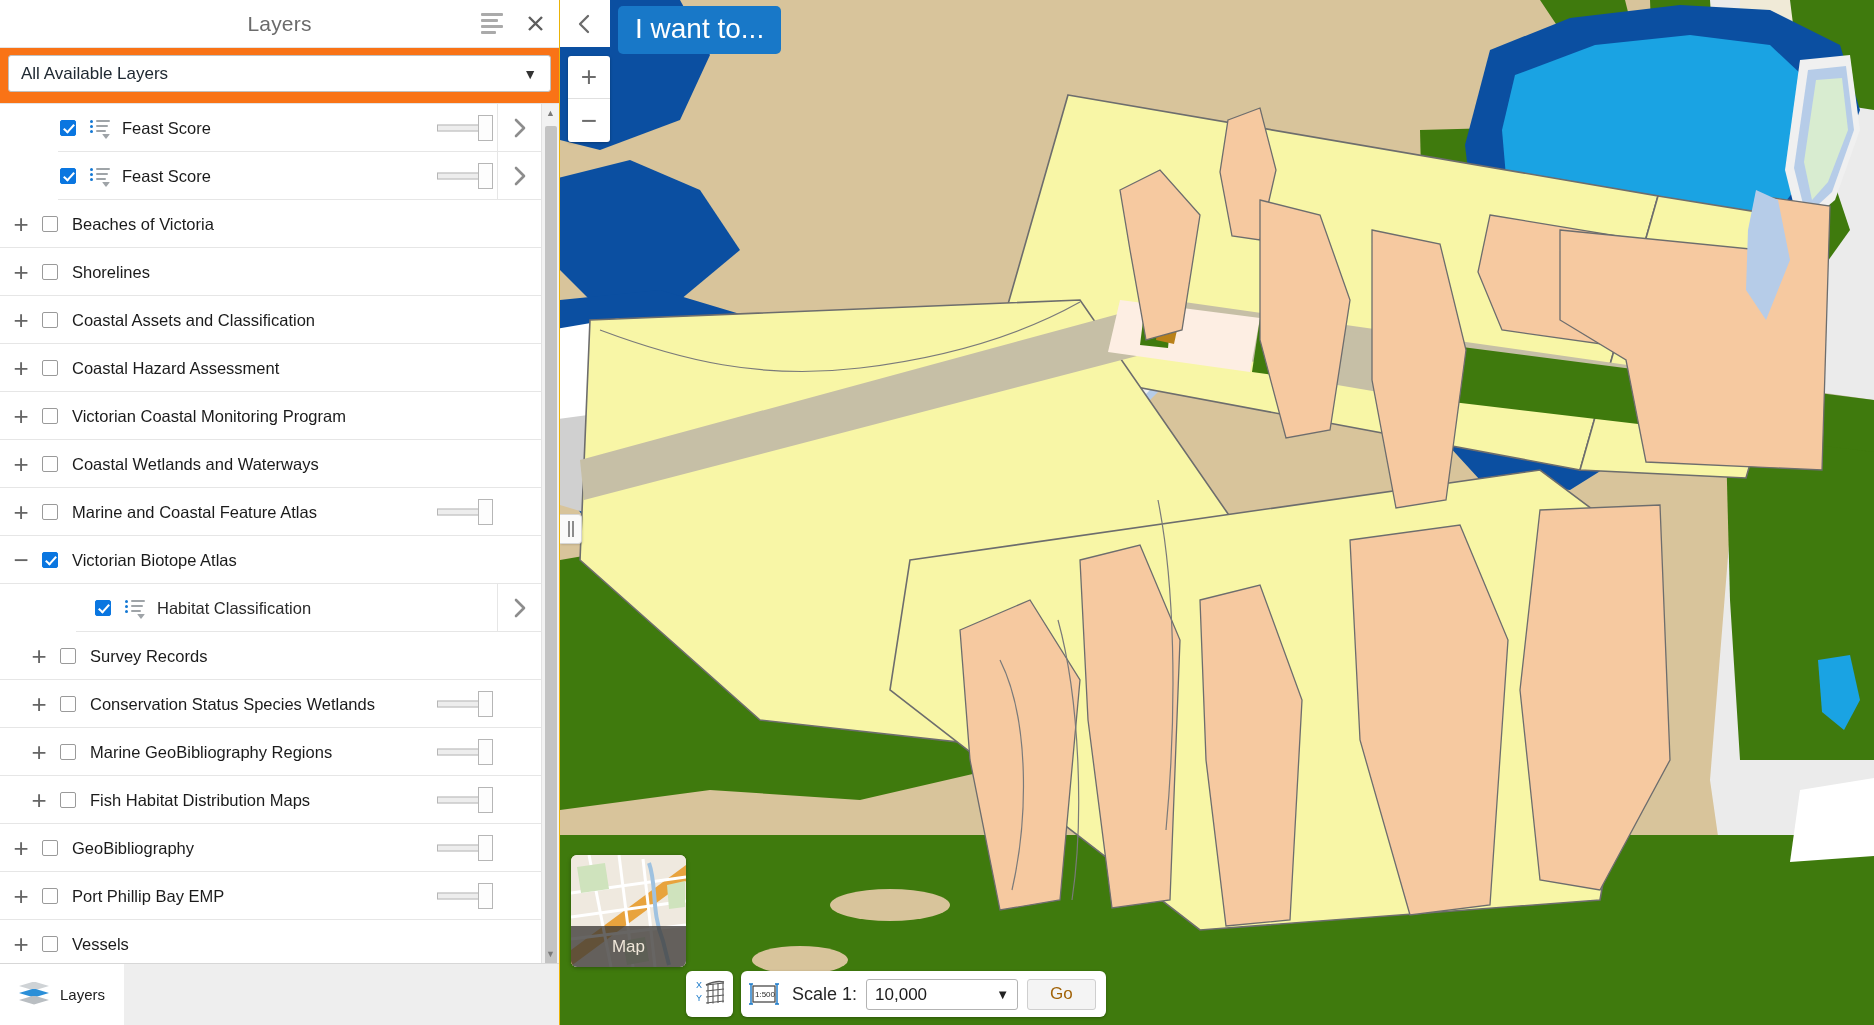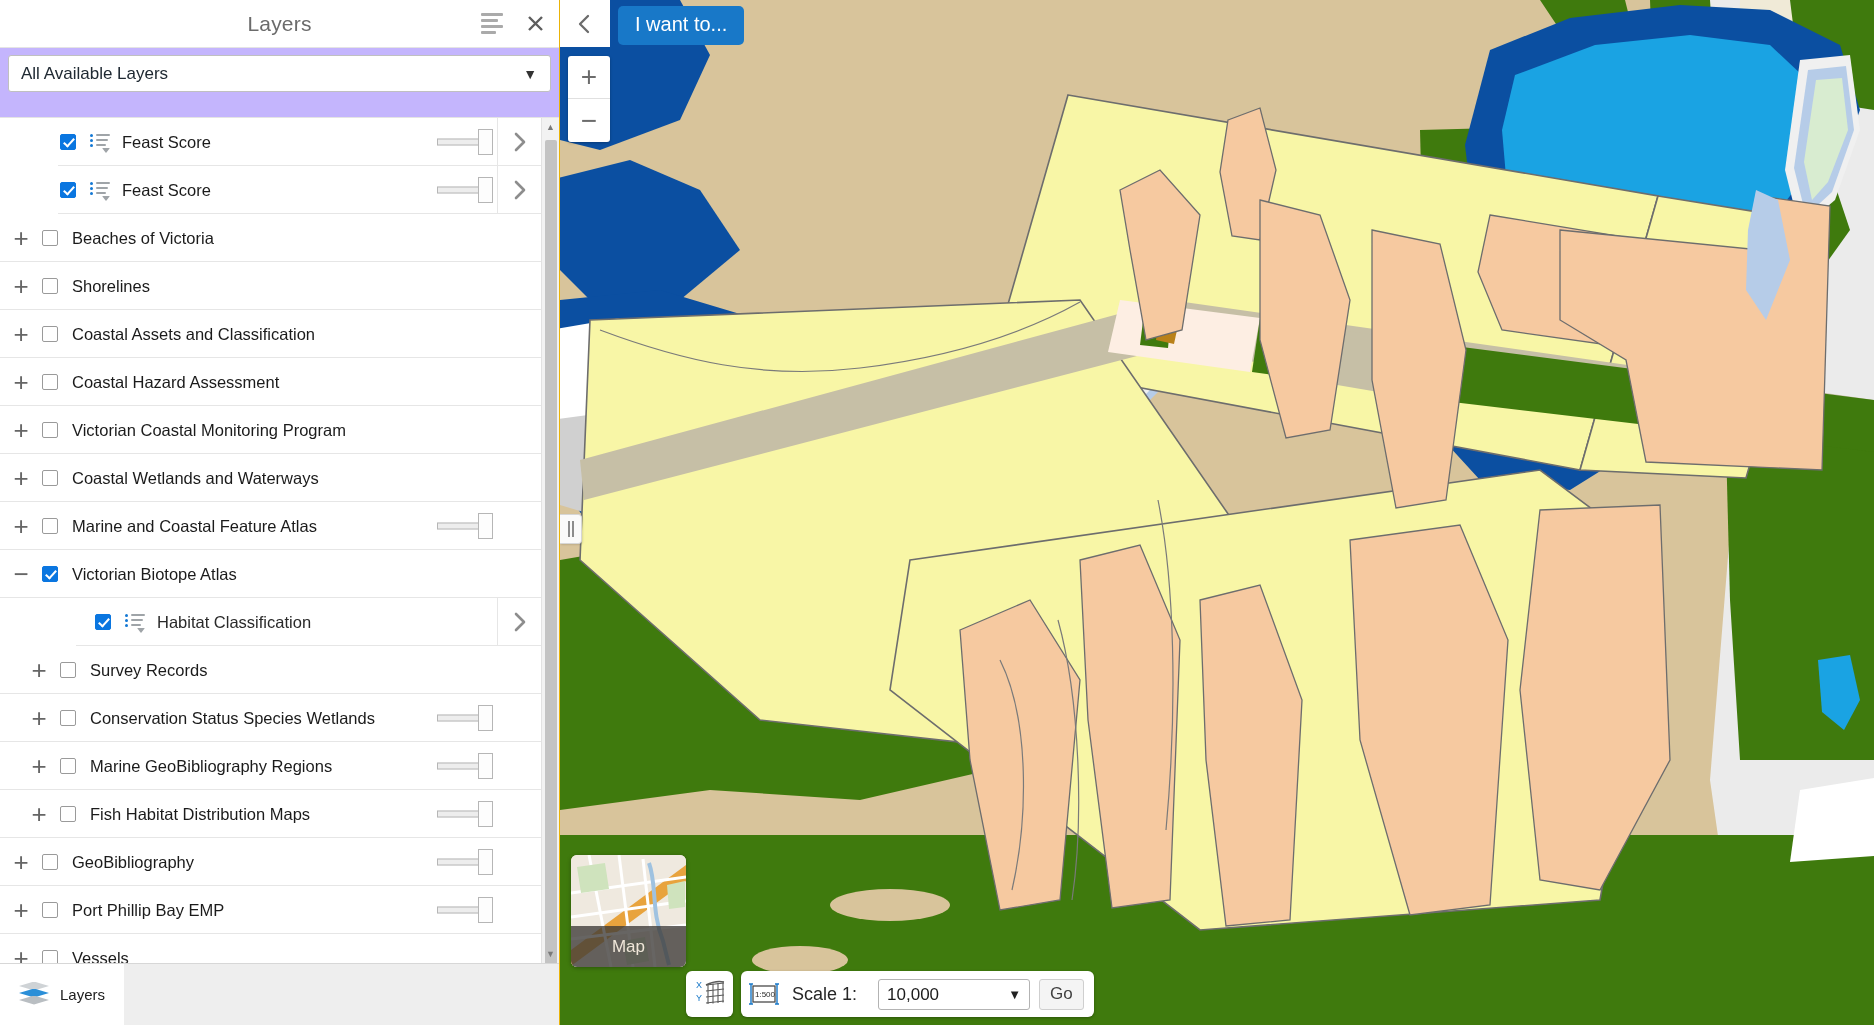--- a/index.html
+++ b/index.html
@@ -36,24 +36,24 @@
   }
   .hdr-btn { cursor: pointer; line-height: 0; }
   .hamburger { width: 22px; display: flex; flex-direction: column; gap: 3px; }
   .hamburger i { display: block; height: 3px; background: #aaaaaa; border-radius: 1px; }
   .hamburger i:nth-child(1) { width: 22px; }
   .hamburger i:nth-child(2) { width: 17px; }
   .hamburger i:nth-child(3) { width: 22px; }
   .hamburger i:nth-child(4) { width: 15px; }
 
   .panel-filter {
-    background: #c4b5fd;
+    background: #f97316;
     border-top: 1px solid #e4e4e4;
     border-bottom: 1px solid #e4e4e4;
-    padding: 7px 8px 25px 8px;
+    padding: 7px 8px 11px 8px;
   }
   .filter-select {
     width: 100%; height: 37px;
     border: 1px solid #c0c0c0; border-radius: 3px;
     background: #ffffff;
     font-size: 17px; color: #202a33;
     font-family: "Liberation Sans", sans-serif;
     padding: 0 12px;
     appearance: none; -webkit-appearance: none;
     cursor: pointer;
@@ -201,21 +201,21 @@
   #map svg.basemap { position: absolute; left: 0; top: 0; }
 
   
   .back-btn {
     position: absolute; left: 0; top: 0; width: 50px; height: 47px;
     background: #ffffff; display: flex; align-items: center; justify-content: center;
     cursor: pointer; color: #666; z-index: 8;
   }
   .iwantto {
     position: absolute; left: 58px; top: 6px; z-index: 8;
-    background: #1878c8; color: #fff; font-size: 20px;
+    background: #1878c8; color: #fff; font-size: 28px;
     padding: 7px 17px 9px 17px; border-radius: 5px; cursor: pointer;
     white-space: nowrap;
   }
   .zoomctl {
     position: absolute; left: 8px; top: 56px; z-index: 8;
     width: 42px; background: #ffffff;
     border-radius: 3px; box-shadow: 0 1px 3px rgba(0,0,0,.28);
     overflow: hidden;
   }
   .zoomctl div {
@@ -262,30 +262,30 @@
   .xy-btn { width: 47px; justify-content: center; cursor: pointer; }
   .scalegrp { padding: 0 10px 0 4px; gap: 9px; }
   .scale-ico { width: 38px; display: flex; align-items: center; justify-content: center; cursor: pointer; }
   .scale-lbl { font-size: 18px; color: #262626; white-space: nowrap; }
   .scale-sel-wrap { position: relative; }
   .scale-sel {
     width: 152px; height: 31px;
     border: 1px solid #b3b3b3; border-radius: 3px; background: #fff;
     font-size: 17px; color: #1b1b1b; padding: 0 26px 0 8px;
     font-family: "Liberation Sans", sans-serif;
-    appearance: none; -webkit-appearance: none; cursor: pointer; margin-left: 12px;
+    appearance: none; -webkit-appearance: none; cursor: pointer;
   }
   .scale-caret {
     position: absolute; right: 9px; top: 50%; transform: translateY(-50%);
     pointer-events: none; font-size: 13px; color: #222;
   }
   .go-btn {
-    height: 31px; min-width: 41px; padding: 0 10px;
+    height: 31px; min-width: 41px; padding: 0 22px;
     border: 1px solid #cfcfcf; border-radius: 3px; background: #f4f4f4;
-    color: #404040; font-size: 17px; cursor: pointer;
+    color: #a16207; font-size: 17px; cursor: pointer;
     font-family: "Liberation Sans", sans-serif;
   }
   .scalebar-grp { padding: 0 14px; flex-direction: column; justify-content: center; align-items: stretch; min-width: 228px; }
   .sb-label { font-size: 15px; color: #111; text-align: right; font-weight: bold; padding-right: 26px; margin-bottom: 1px; }
   .sb-line { position: relative; height: 11px; }
   .sb-line i { position: absolute; background: #111; }
   .sb-line .h { left: 0; right: 32px; bottom: 0; height: 3px; }
   .sb-line .l { left: 0; bottom: 0; width: 3px; height: 11px; }
   .sb-line .r { right: 32px; bottom: 0; width: 3px; height: 11px; }
 </style>

